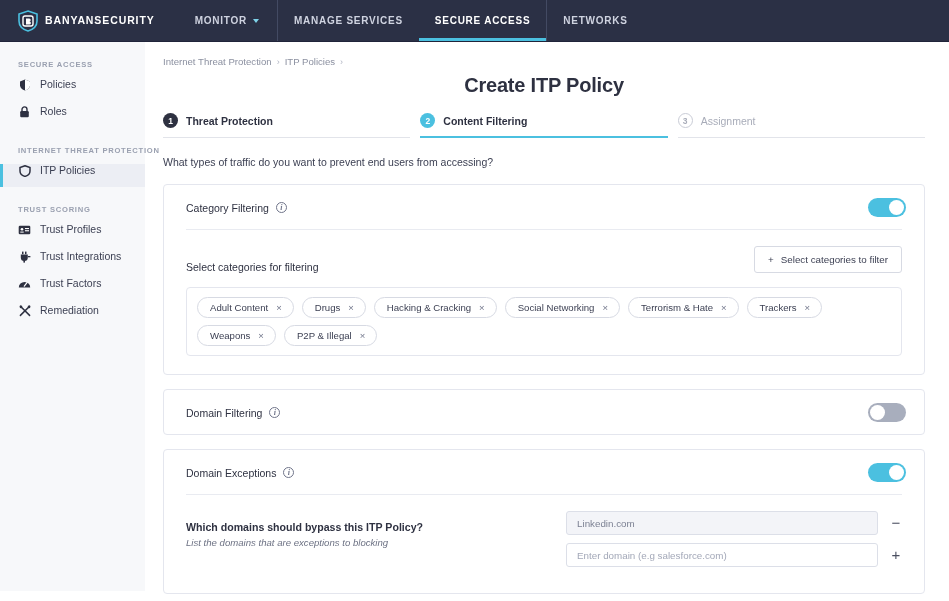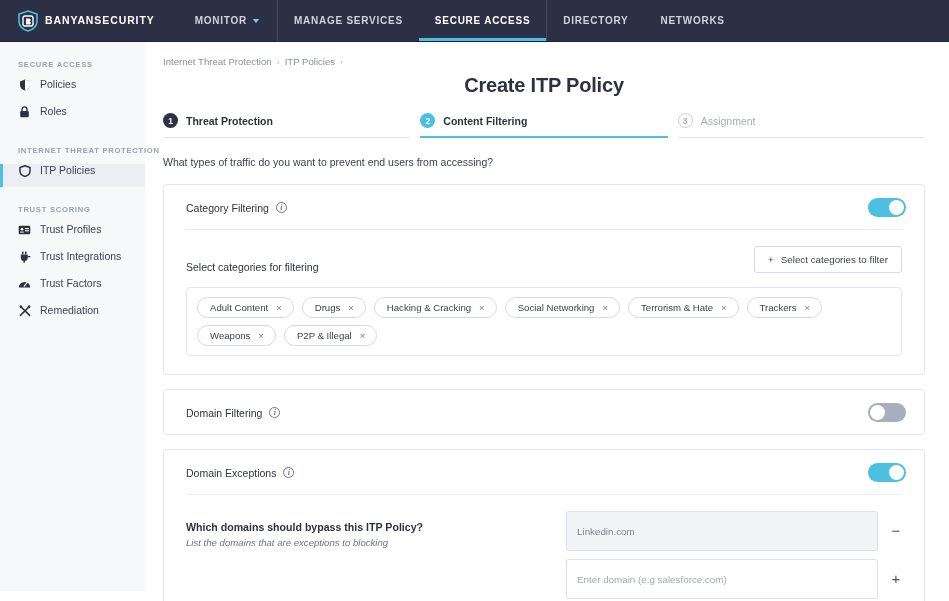--- a/index.html
+++ b/index.html
@@ -331,21 +331,21 @@
   .field-row {
     display: flex;
     align-items: center;
     gap: 12px;
     margin-bottom: 8px;
   }
   .field {
     flex: 1;
     border: 1px solid #dcdfe8;
     border-radius: 3px;
-    height: 40px;
+    height: 24px;
     font-size: 9.8px;
     color: #7c8193;
     padding: 0 10px;
     box-sizing: border-box;
     font-family: "Liberation Sans", sans-serif;
     background: #ffffff;
     outline: none;
   }
   .field.filled { background: #f3f4f8; }
   .field::placeholder { color: #a3a8b8; }
@@ -385,23 +385,20 @@
   <div class="nav-items">
     <div class="nav-item">
       <span>MANAGE SERVICES</span>
     </div>
     <div class="nav-item active">
       <span>SECURE ACCESS</span>
     </div>
   </div>
   <div class="nav-divider"></div>
   <div class="nav-items">
-    <div class="nav-item">
-      <span>DIRECTORY</span>
-    </div>
     <div class="nav-item">
       <span>NETWORKS</span>
     </div>
   </div>
 </div>
 
 <div class="body-wrap">
 
   <div class="sidebar">
 

